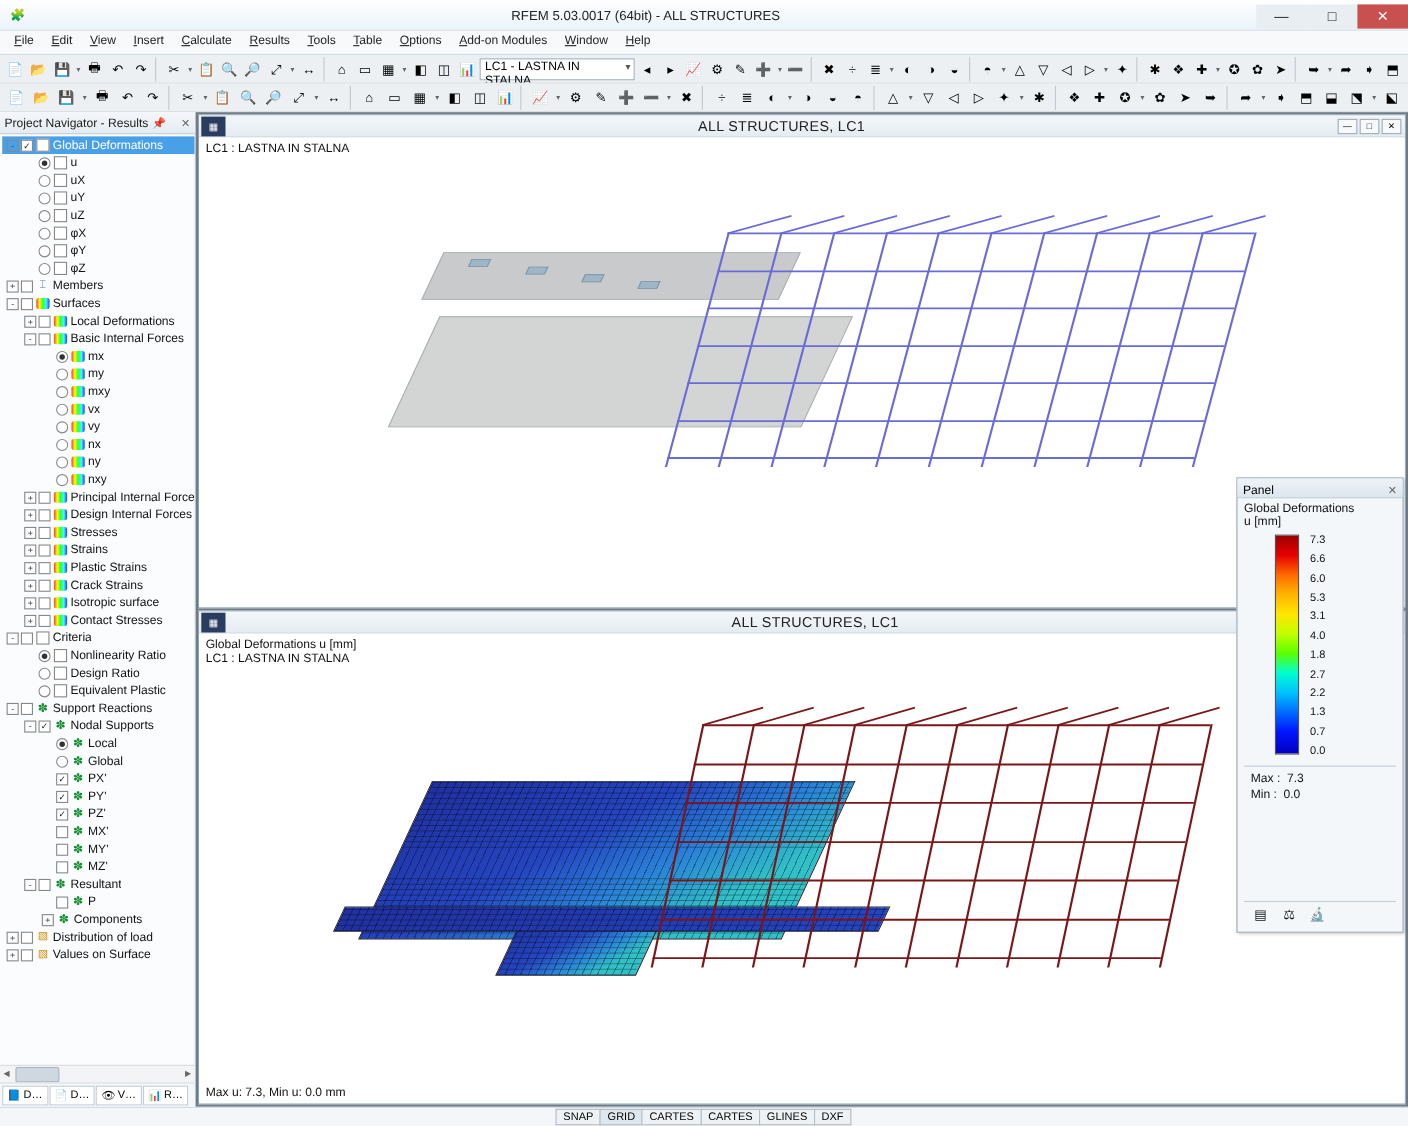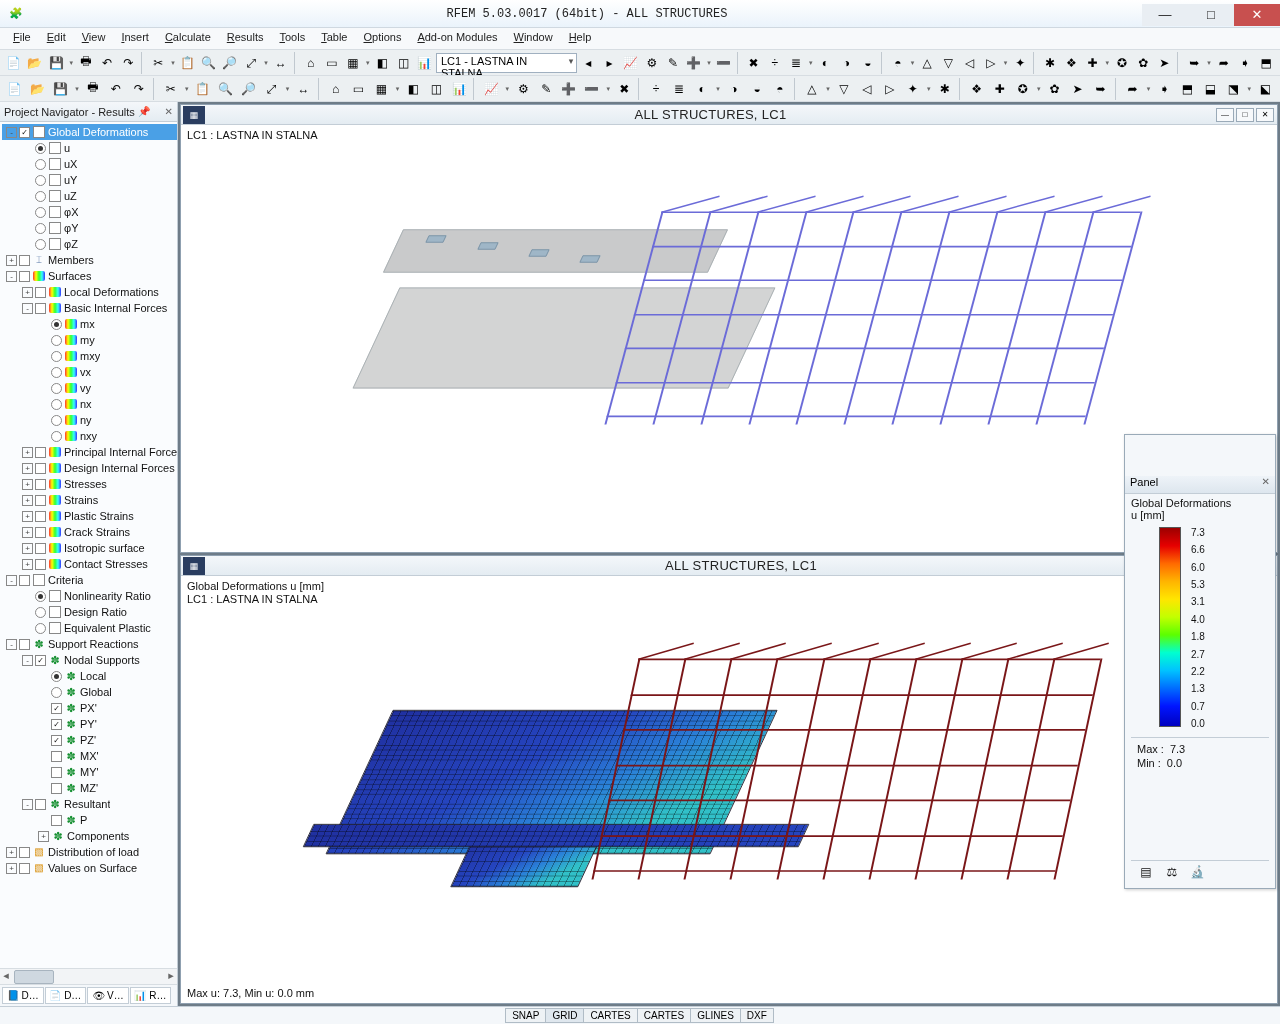--- a/index.html
+++ b/index.html
@@ -1,21 +1,21 @@
 <!DOCTYPE html>
 <html><head>
 <meta charset="utf-8">
 <style>
 * { box-sizing: border-box; margin: 0; padding: 0; font-family: "Segoe UI", Tahoma, sans-serif; }
 body { width:1280px; height:1024px; overflow:hidden; background:#fff; font-size:11px; }
 
 
 .titlebar { height:28px; background:linear-gradient(#fff,#eaf3fb); border-bottom:1px solid #cfd8e0; display:flex; align-items:center; }
 .titlebar .appicon{width:20px;height:20px;margin:0 6px;display:flex;align-items:center;justify-content:center;}
-.titlebar .title{flex:1;text-align:center;font-size:12px;color:#222;font-family:Liberation Mono, monospace;}
+.titlebar .title{flex:1;text-align:center;font-size:12px;color:#222;}
 .titlebar .winbtn{width:46px;height:22px;margin-top:2px;display:flex;align-items:center;justify-content:center;font-size:13px;}
 .titlebar .min{background:#e9eef3;color:#222;}
 .titlebar .max{background:#e9eef3;color:#222;}
 .titlebar .close{background:#c8504f;color:#fff;}
 
 
 .menubar{height:22px;background:#f7f9fb;border-bottom:1px solid #d7dde2;display:flex;padding:0 6px;gap:2px;}
 .menubar span{padding:3px 7px;color:#222;}
 .menubar span u{text-decoration:underline;}
 
@@ -58,21 +58,21 @@
 .viewtit .vic{width:22px;height:18px;margin-left:2px;background:#2a3d60;display:flex;align-items:center;justify-content:center;color:#fff;font-size:9px;}
 .viewtit .vt{flex:1;text-align:center;font-size:13px;color:#222;letter-spacing:0.3px;}
 .viewtit .vwb{display:flex;gap:2px;margin-right:3px;}
 .viewtit .vwb span{width:18px;height:14px;border:1px solid #9aaab8;background:#f7f9fb;font-size:8px;display:flex;align-items:center;justify-content:center;}
 .canvas{flex:1;position:relative;background:#fff;overflow:hidden;}
 .caption{position:absolute;top:4px;left:6px;font-size:11px;color:#111;line-height:13px;}
 .caption2{position:absolute;bottom:4px;left:6px;font-size:11px;color:#111;}
 
 
 .panel{position:absolute;right:4px;top:332px;width:152px;background:#f4f7fa;border:1px solid #9aaab8;box-shadow:1px 1px 3px rgba(0,0,0,.2);}
-.panel .phdr{height:18px;background:linear-gradient(#eef3f8,#dde6ee);display:flex;align-items:flex-start;padding:0 5px;border-bottom:1px solid #c3cdd6;font-size:11px;margin-top:41px;}
+.panel .phdr{height:18px;background:linear-gradient(#eef3f8,#dde6ee);display:flex;align-items:flex-end;padding:0 5px;border-bottom:1px solid #c3cdd6;font-size:11px;}
 .panel .phdr .x{margin-left:auto;font-size:10px;color:#666;}
 .panel .pbody{padding:3px 6px 6px 6px;font-size:11px;color:#111;}
 .legend{display:flex;margin-top:6px;}
 .legendbar{width:22px;height:200px;background:linear-gradient(to bottom,#9c0000 0%,#e60000 9%,#ff6a00 18%,#ffb400 27%,#ffe600 36%,#c2ff00 45%,#5bff00 54%,#00ffd0 63%,#00c2ff 72%,#006cff 81%,#0015ff 90%,#0000c0 100%);border:1px solid #555;margin-left:28px;}
 .legendticks{display:flex;flex-direction:column;justify-content:space-between;margin-left:10px;height:202px;}
 .legendticks span{font-size:10px;color:#111;}
 .minmax{border-top:1px solid #c3cdd6;margin-top:8px;padding-top:4px;font-size:11px;}
 .minmax div{display:flex;gap:6px;padding:1px 6px;}
 .pfoot{border-top:1px solid #c3cdd6;height:22px;display:flex;align-items:center;gap:8px;padding:0 6px;margin-top:90px;}
 .pfoot span{width:18px;height:16px;display:flex;align-items:center;justify-content:center;font-size:12px;}

